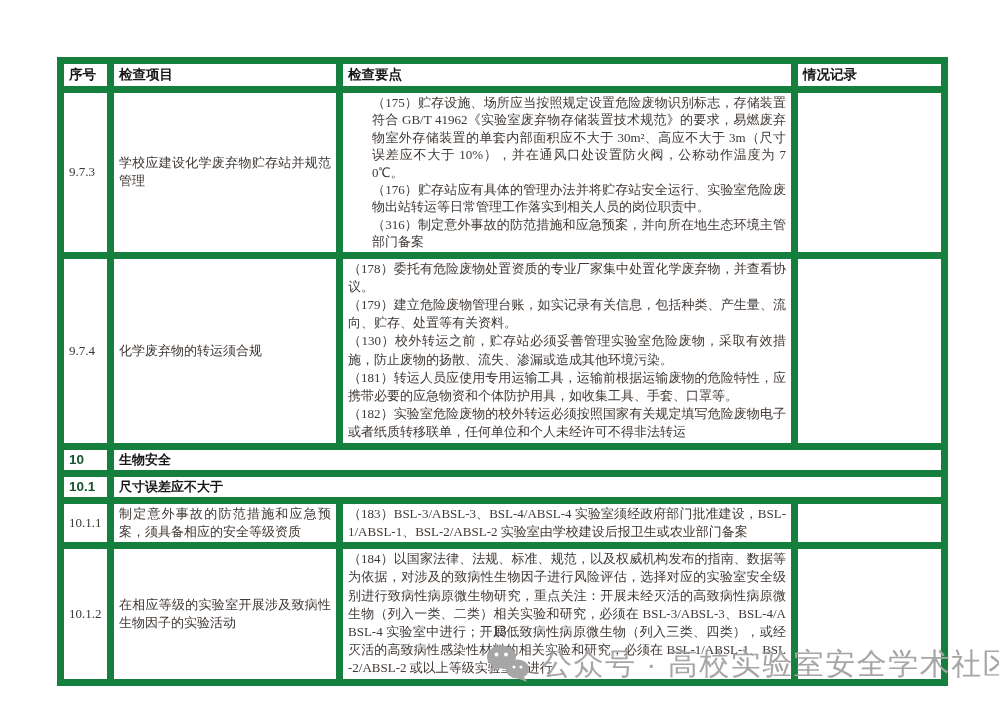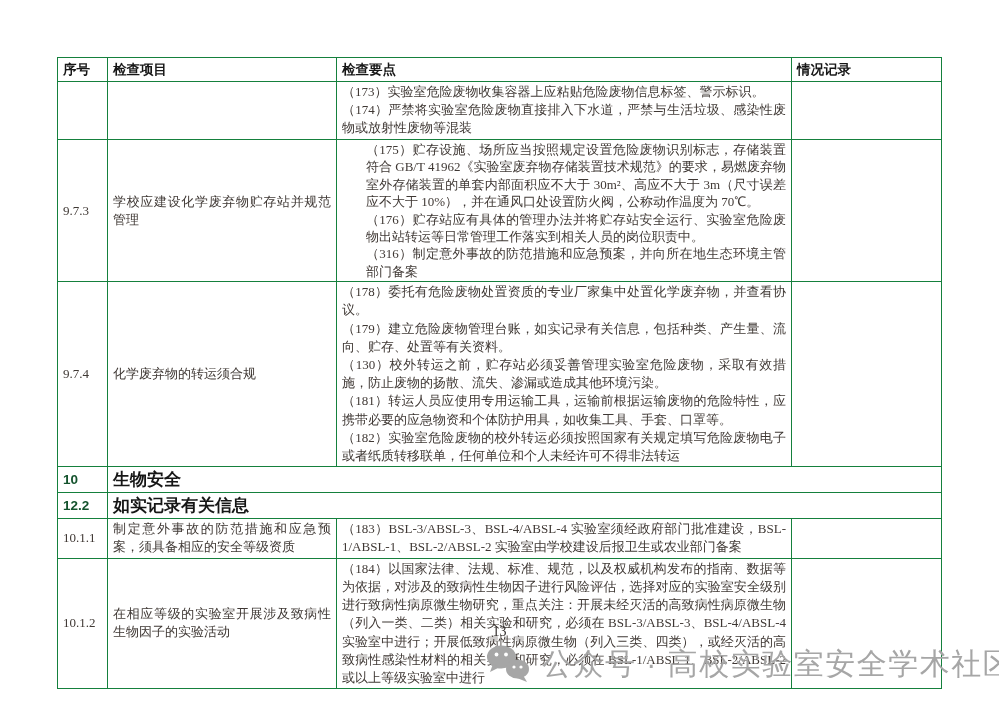--- a/index.html
+++ b/index.html
@@ -9,21 +9,21 @@
   }
   .doc-table{
     position:absolute;left:57px;top:57px;width:884px;
     border-collapse:collapse;table-layout:fixed;
   }
   .doc-table col.c-no{width:50px;}
   .doc-table col.c-item{width:229px;}
   .doc-table col.c-points{width:455px;}
   .doc-table col.c-record{width:150px;}
   .doc-table th,.doc-table td{
-    border:1px solid #15803d;
+    border:7px solid #15803d;
     padding:1px 5px;
     font-size:13px;
     vertical-align:middle;
     overflow:hidden;
   }
   .doc-table th{
     text-align:left;font-weight:bold;color:#161616;font-size:13.5px;
     padding:2px 5px;
     font-family:"Liberation Sans", sans-serif;
   }
@@ -33,21 +33,21 @@
   .r-c{height:167px;}
   .r-d{height:22px;}
   .r-e{height:21px;}
   .r-f{height:33px;margin-top:46px;}
   .r-g{height:117px;}
   td.no-cell{vertical-align:middle;}
   td.item-cell{vertical-align:middle;text-align:justify;line-height:18px;}
   td.points-cell{vertical-align:top;text-align:justify;}
   td.points-cell p{margin:0;line-height:18.2px;word-break:break-all;text-justify:inter-ideograph;}
   .r-b td.points-cell p{line-height:17.4px;margin-left:24px;}
-  td.section-cell{font-weight:bold;color:#161616;font-family:"Liberation Sans", sans-serif;font-size:17px;}
+  td.section-cell{font-weight:bold;color:#161616;font-family:"Liberation Sans", sans-serif;font-size:13px;}
   td.section-no{font-weight:bold;color:#14532d;font-family:"Liberation Sans", sans-serif;font-size:13.5px;}
   .page-number{
     position:absolute;left:0;top:624px;width:999px;text-align:center;
     font-size:14px;color:#2e2a28;
   }
   .watermark{
     position:absolute;left:486px;top:640px;height:48px;
     display:flex;align-items:center;gap:12px;
     color:#a6a6a6;
   }
@@ -68,29 +68,20 @@
       <col class="c-record">
   </colgroup>
   <tbody>
     <tr class="r-head">
       <th>序号</th>
       <th>检查项目</th>
       <th>检查要点</th>
       <th>情况记录</th>
     </tr>
 
-    <tr class="r-a">
-      <td class="no-cell"></td>
-      <td class="item-cell"></td>
-      <td class="points-cell">
-        <p>（173）实验室危险废物收集容器上应粘贴危险废物信息标签、警示标识。</p>
-        <p>（174）严禁将实验室危险废物直接排入下水道，严禁与生活垃圾、感染性废物或放射性废物等混装</p>
-      </td>
-      <td class="record-cell"></td>
-    </tr>
 
     <tr class="r-b">
       <td class="no-cell">9.7.3</td>
       <td class="item-cell">学校应建设化学废弃物贮存站并规范管理</td>
       <td class="points-cell">
         <p>（175）贮存设施、场所应当按照规定设置危险废物识别标志，存储装置符合 GB/T 41962《实验室废弃物存储装置技术规范》的要求，易燃废弃物室外存储装置的单套内部面积应不大于 30m²、高应不大于 3m（尺寸误差应不大于 10%），并在通风口处设置防火阀，公称动作温度为 70℃。</p>
         <p>（176）贮存站应有具体的管理办法并将贮存站安全运行、实验室危险废物出站转运等日常管理工作落实到相关人员的岗位职责中。</p>
         <p>（316）制定意外事故的防范措施和应急预案，并向所在地生态环境主管部门备案</p>
       </td>
       <td class="record-cell"></td>
@@ -108,22 +99,22 @@
       </td>
       <td class="record-cell"></td>
     </tr>
 
     <tr class="r-d">
       <td class="no-cell section-no">10</td>
       <td class="section-cell" colspan="3">生物安全</td>
     </tr>
 
     <tr class="r-e">
-      <td class="no-cell section-no">12.2</td>
-      <td class="section-cell" colspan="3">如实记录有关信息</td>
+      <td class="no-cell section-no">10.1</td>
+      <td class="section-cell" colspan="3">尺寸误差应不大于</td>
     </tr>
 
     <tr class="r-f">
       <td class="no-cell">10.1.1</td>
       <td class="item-cell">制定意外事故的防范措施和应急预案，须具备相应的安全等级资质</td>
       <td class="points-cell">
         <p>（183）BSL-3/ABSL-3、BSL-4/ABSL-4 实验室须经政府部门批准建设，BSL-1/ABSL-1、BSL-2/ABSL-2 实验室由学校建设后报卫生或农业部门备案</p>
       </td>
       <td class="record-cell"></td>
     </tr>

